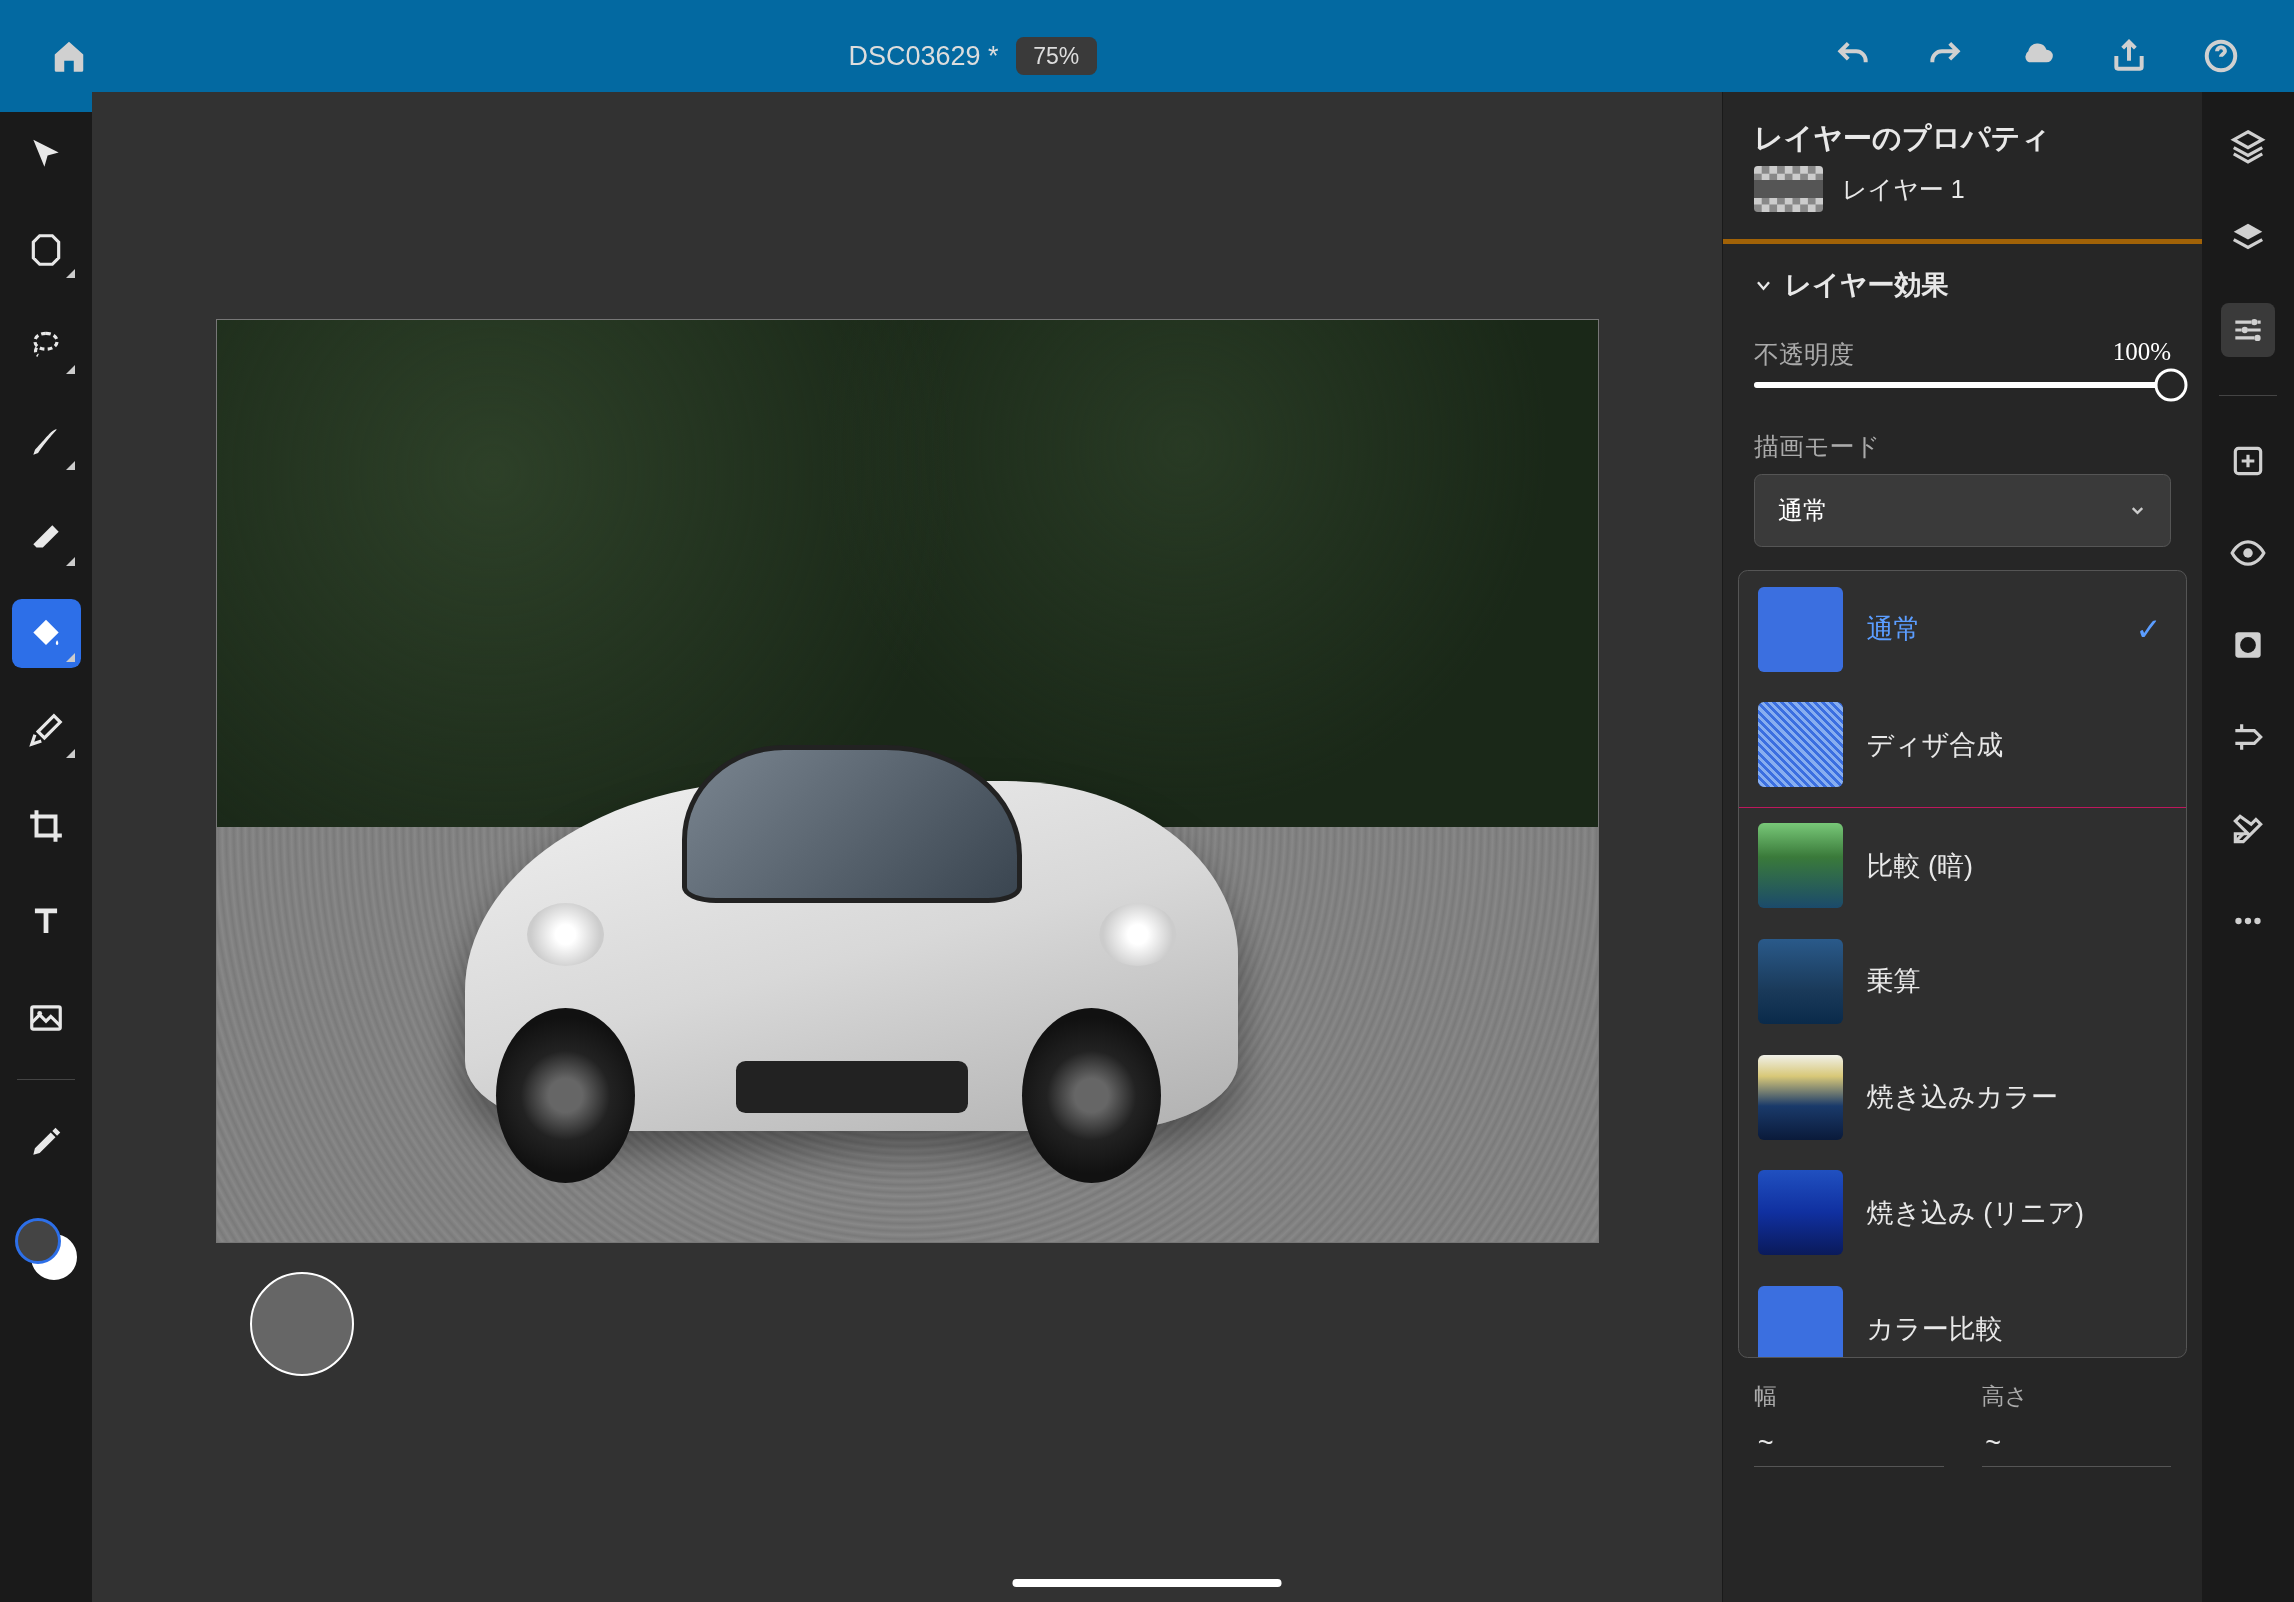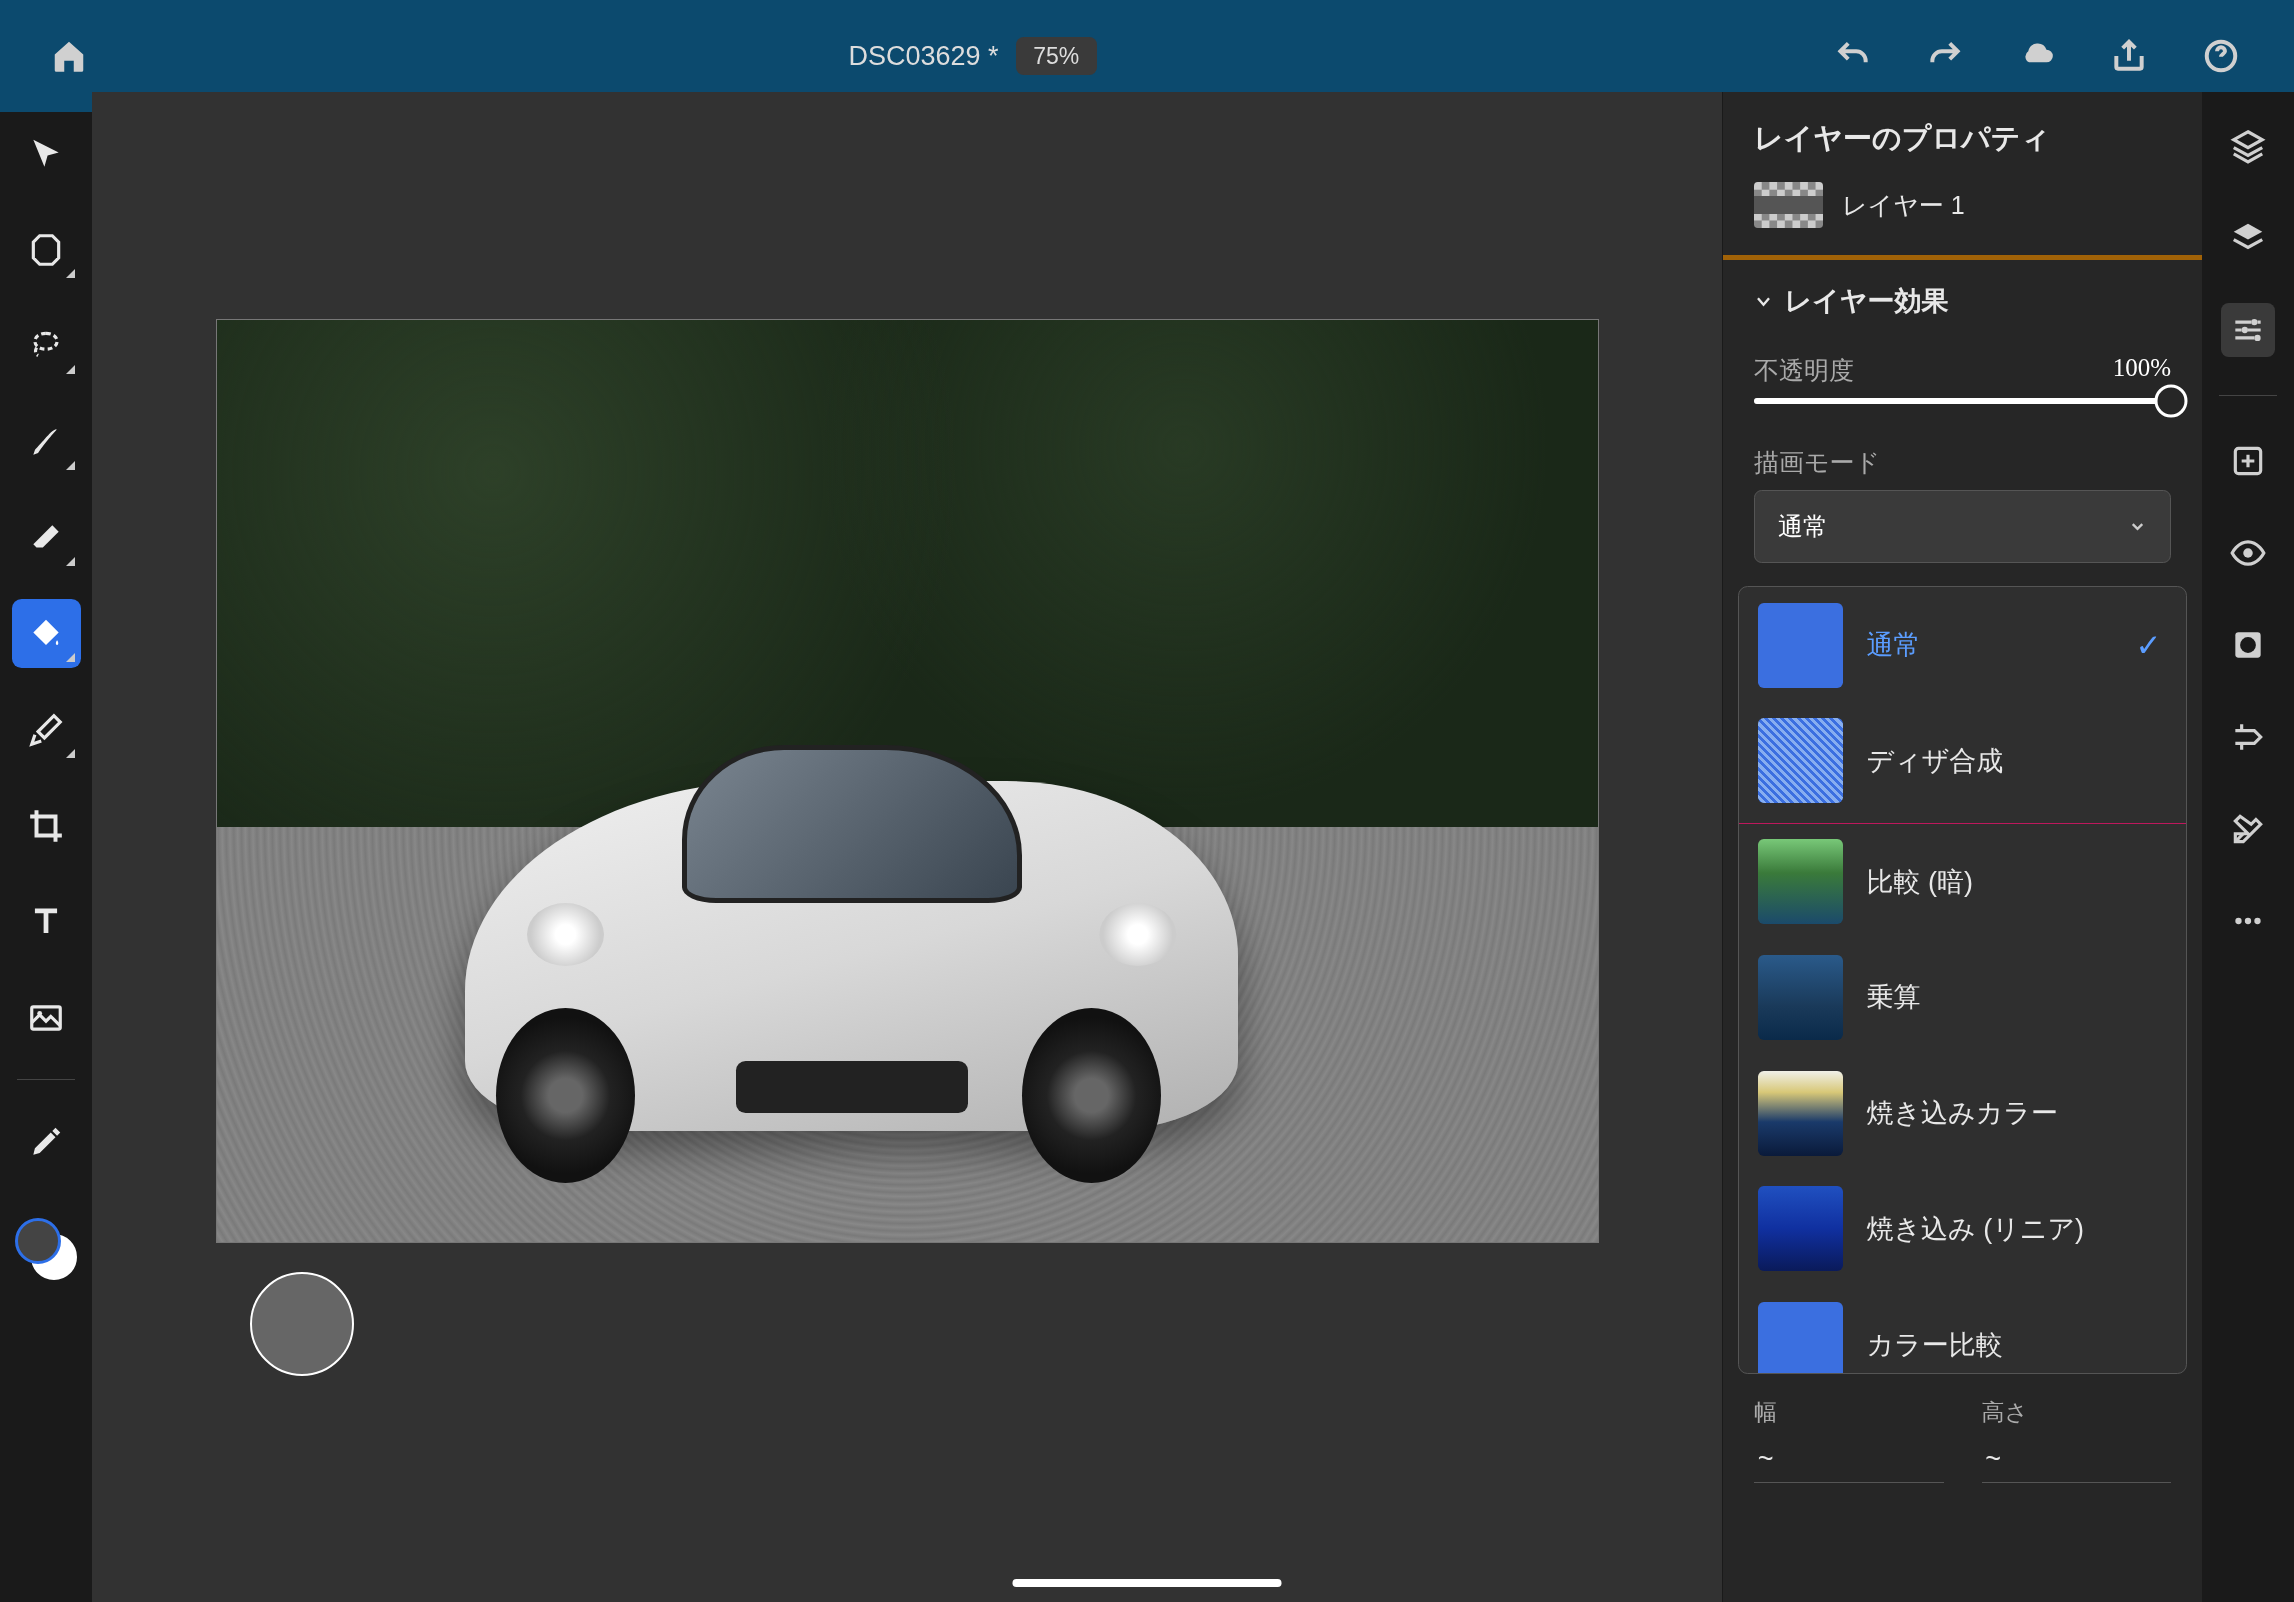--- a/index.html
+++ b/index.html
@@ -12,21 +12,21 @@
   overflow: hidden;
   position: relative;
 }
 
 
 .topbar {
   height: 112px;
   display: flex;
   align-items: center;
   padding: 0 23px;
-  background: #0c4a6e;
+  background: #0369a1;
 }
 .topbar-left { width: 92px; display: flex; justify-content: center; }
 .topbar-center { flex: 1; display: flex; justify-content: center; align-items: center; gap: 17.3px; }
 .topbar-right { display: flex; align-items: center; gap: 46px; padding-right: 27px; }
 .doc-title { font-size: 27px; color: #ddd; }
 .zoom-badge {
   background: #3a3a3a;
   border-radius: 7.7px;
   padding: 5.8px 17.3px;
   font-size: 23px;
@@ -138,21 +138,21 @@
   position: absolute;
   right: 92px; top: 92px;
   width: 480px;
   height: calc(100% - 92px);
   background: #262626;
   border-left: 1px solid #1a1a1a;
   overflow: hidden;
   display: flex; flex-direction: column;
 }
 .panel-section { padding: 27px 31px; }
-.panel-title { font-size: 29px; font-weight: 600; margin-bottom: 23px; }
+.panel-title { font-size: 29px; font-weight: 600; margin-bottom: 7px; }
 .layer-row { display: flex; align-items: center; gap: 19px; }
 .layer-thumb {
   width: 69px; height: 46px;
   background: repeating-conic-gradient(#888 0% 25%, #ccc 0% 50%) 0 0/15.4px 15.4px;
   border-radius: 3.8px;
   position: relative; overflow: hidden;
 }
 .layer-thumb::after { content:''; position:absolute; left:0; right:0; top:30%; bottom:30%; background:#555; }
 .layer-name { font-size: 25px; text-align: center; }
 .section-header {

